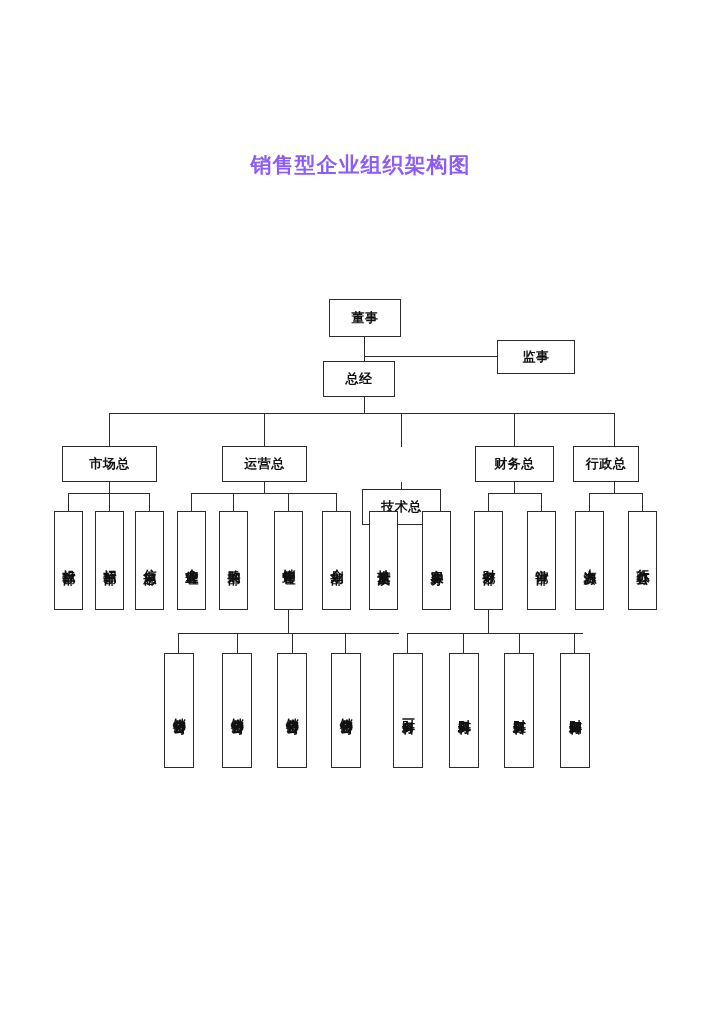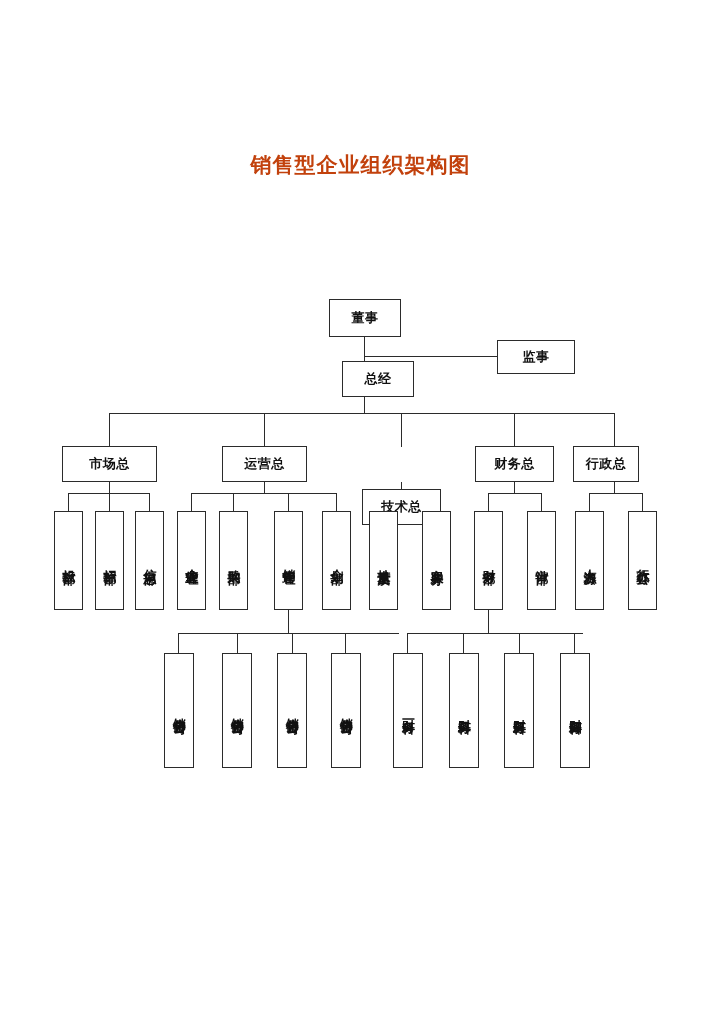--- a/index.html
+++ b/index.html
@@ -18,21 +18,21 @@
     overflow: hidden;
   }
   #chart-title {
     position: absolute;
     left: 0;
     top: 150px;
     width: 721px;
     text-align: center;
     font-size: 21px;
     font-weight: bold;
-    color: #c2410c;
+    color: #8b5cf6;
     letter-spacing: 1px;
     line-height: 30px;
   }
   .node {
     position: absolute;
     box-sizing: border-box;
     border: 1.4px solid #2b2b2b;
     background: #ffffff;
     color: #111111;
     display: flex;
@@ -70,21 +70,21 @@
   <div id="chart-title">销售型企业组织架构图</div>
 
   <div class="node horiz" style="left:329px; top:299px; width:72px; height:38px;">董事</div>
 
   <div class="node horiz" style="left:497px; top:340px; width:78px; height:34px;">监事</div>
 
   <div class="line v" style="left:364px; top:337px; height:24px;"></div>
   <div class="line h" style="left:364px; top:356px; width:134px;"></div>
   <div class="line v" style="left:364px; top:356px; height:6px;"></div>
 
-  <div class="node horiz" style="left:342px; top:361px; width:72px; height:36px;">总经</div>
+  <div class="node horiz" style="left:323px; top:361px; width:72px; height:36px;">总经</div>
 
   <div class="line v" style="left:364px; top:397px; height:17px;"></div>
 
   <div class="line h" style="left:109px; top:413px; width:506px;"></div>
 
   <div class="line v" style="left:109px; top:413px; height:34px;"></div>
   <div class="line v" style="left:264px; top:413px; height:34px;"></div>
   <div class="line v" style="left:401px; top:413px; height:34px;"></div>
   <div class="line v" style="left:514px; top:413px; height:34px;"></div>
   <div class="line v" style="left:614px; top:413px; height:34px;"></div>

